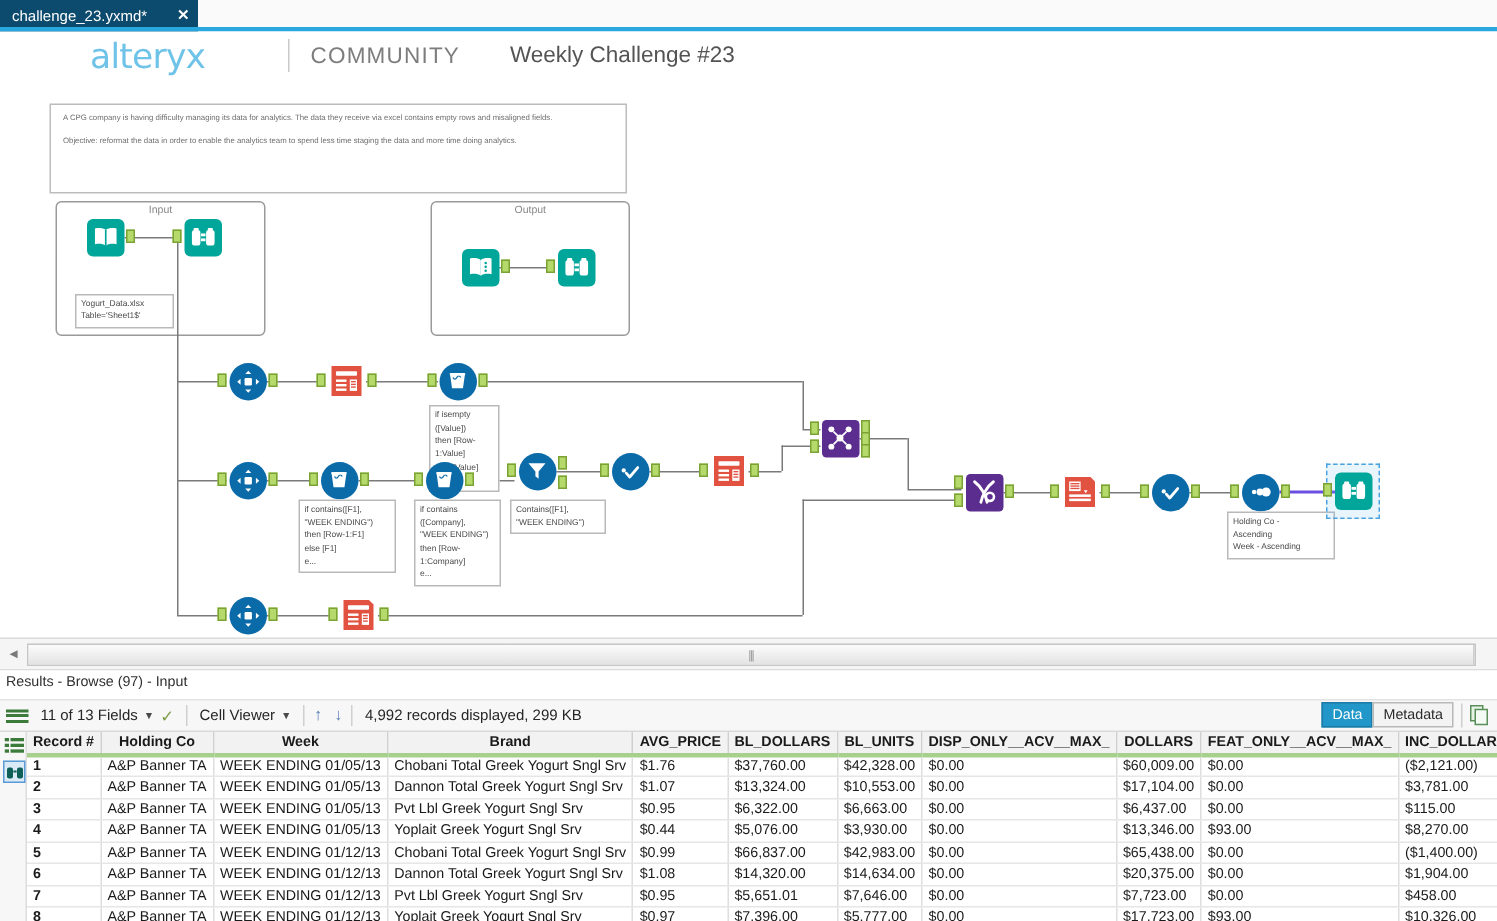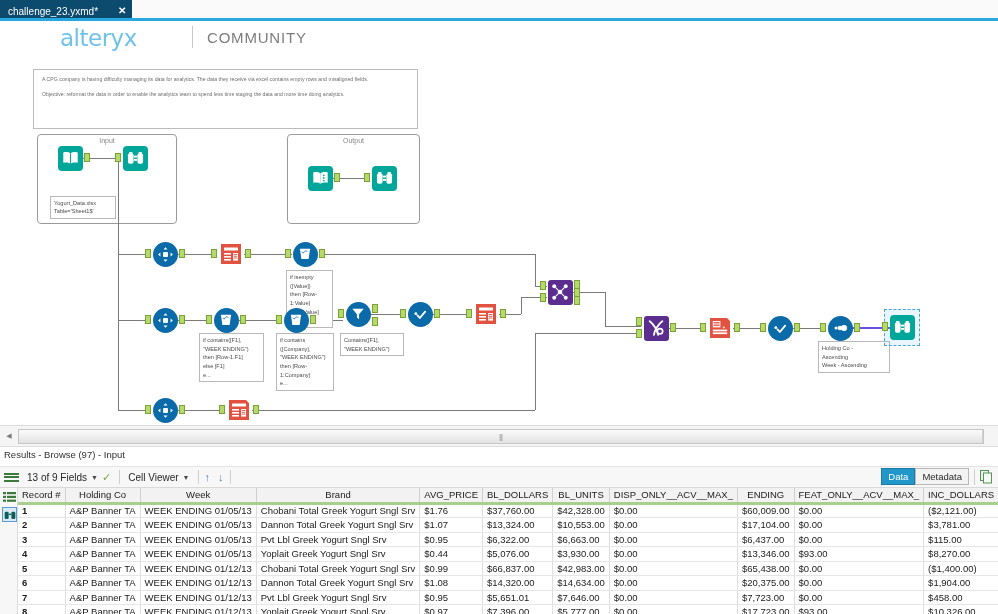--- a/index.html
+++ b/index.html
@@ -227,21 +227,21 @@
   
   .tablewrap {
     position: absolute; left: 18px; top: 41px; width: 980px; height: 126px;
     overflow: hidden;
   }
   table.grid { border-collapse: collapse; table-layout: fixed; }
   table.grid th {
     background: #f2f2f2;
     border-right: 1px solid #d0d0d0;
     border-bottom: 3px solid #a8d08d;
-    font-size: 9.5px; color: #1a1a1a; font-weight: normal;
+    font-size: 9.5px; color: #1a1a1a; font-weight: bold;
     height: 15px; padding: 0 4px; text-align: center;
     white-space: nowrap; overflow: hidden;
   }
   table.grid th.rec { text-align: left; padding-left: 4px; }
   table.grid td {
     border-right: 1px solid #dedede;
     border-bottom: 1px solid #e6e6e6;
     font-size: 9.5px; color: #1a1a1a;
     height: 14.5px; padding: 0 4px;
     white-space: nowrap; overflow: hidden;
@@ -272,20 +272,21 @@
     </div>
   </div>
   <div class="blue-rule"></div>
 
   <div class="canvas">
 
     <div class="wf-header">
       <div class="logo">alteryx</div>
       <div class="logo-div"></div>
       <div class="community">COMMUNITY</div>
+      <div class="challenge-title">Weekly Challenge #23</div>
     </div>
 
     <div class="descbox">
       <p>A CPG company is having difficulty managing its data for analytics. The data they receive via excel contains empty rows and misaligned fields.</p>
       <p>Objective:  reformat the data in order to enable the analytics team to spend less time staging the data and more time doing analytics.</p>
     </div>
 
     <div class="container" id="cont-input">
       <div class="ctitle">Input</div>
     </div>
@@ -696,33 +697,36 @@
 
     <div class="results-title">Results - Browse (97) - Input</div>
 
     <div class="rtoolbar">
       <div class="gridicon">
         <i></i>
           <i></i>
           <i></i>
       </div>
       <div class="rt-item">
-        <span>13 of 9 Fields</span>
+        <span>11 of 13 Fields</span>
         <span class="caret">▼</span>
         <span class="check">✓</span>
       </div>
       <div class="rt-sep"></div>
       <div class="rt-item">
         <span>Cell Viewer</span>
         <span class="caret">▼</span>
       </div>
       <div class="rt-sep"></div>
       <span class="arrow-btn">↑</span>
       <span class="arrow-btn">↓</span>
       <div class="rt-sep"></div>
+      <div class="rt-item">
+        <span>4,992 records displayed, 299 KB</span>
+      </div>
     </div>
 
     <div class="dm-wrap">
       <button class="dm-btn active">Data</button>
       <button class="dm-btn">Metadata</button>
       <span class="dm-sep"></span>
       <span class="copy-icon">
         <svg width="13" height="14" viewBox="0 0 13 14">
           <rect x="0.5" y="0.5" width="8" height="10" fill="#e8f3e8" stroke="#5a8f5a"></rect>
           <rect x="3.5" y="3" width="8" height="10" fill="#f4fbf4" stroke="#5a8f5a"></rect>
@@ -755,21 +759,21 @@
         <thead>
           <tr>
             <th class="rec col-rec">Record #</th>
             <th class="col-hold">Holding Co</th>
             <th class="col-week">Week</th>
             <th class="col-brand">Brand</th>
             <th class="col-avg">AVG_PRICE</th>
             <th class="col-bld">BL_DOLLARS</th>
             <th class="col-blu">BL_UNITS</th>
             <th class="col-disp">DISP_ONLY__ACV__MAX_</th>
-            <th class="col-dol">ENDING</th>
+            <th class="col-dol">DOLLARS</th>
             <th class="col-feat">FEAT_ONLY__ACV__MAX_</th>
             <th class="col-inc">INC_DOLLARS</th>
 
           </tr>
         </thead>
         <tbody id="grid-body">
             <tr>
               <td class="col-rec rec">1</td>
               <td class="col-hold">A&amp;P Banner TA</td>
               <td class="col-week">WEEK ENDING 01/05/13</td>

